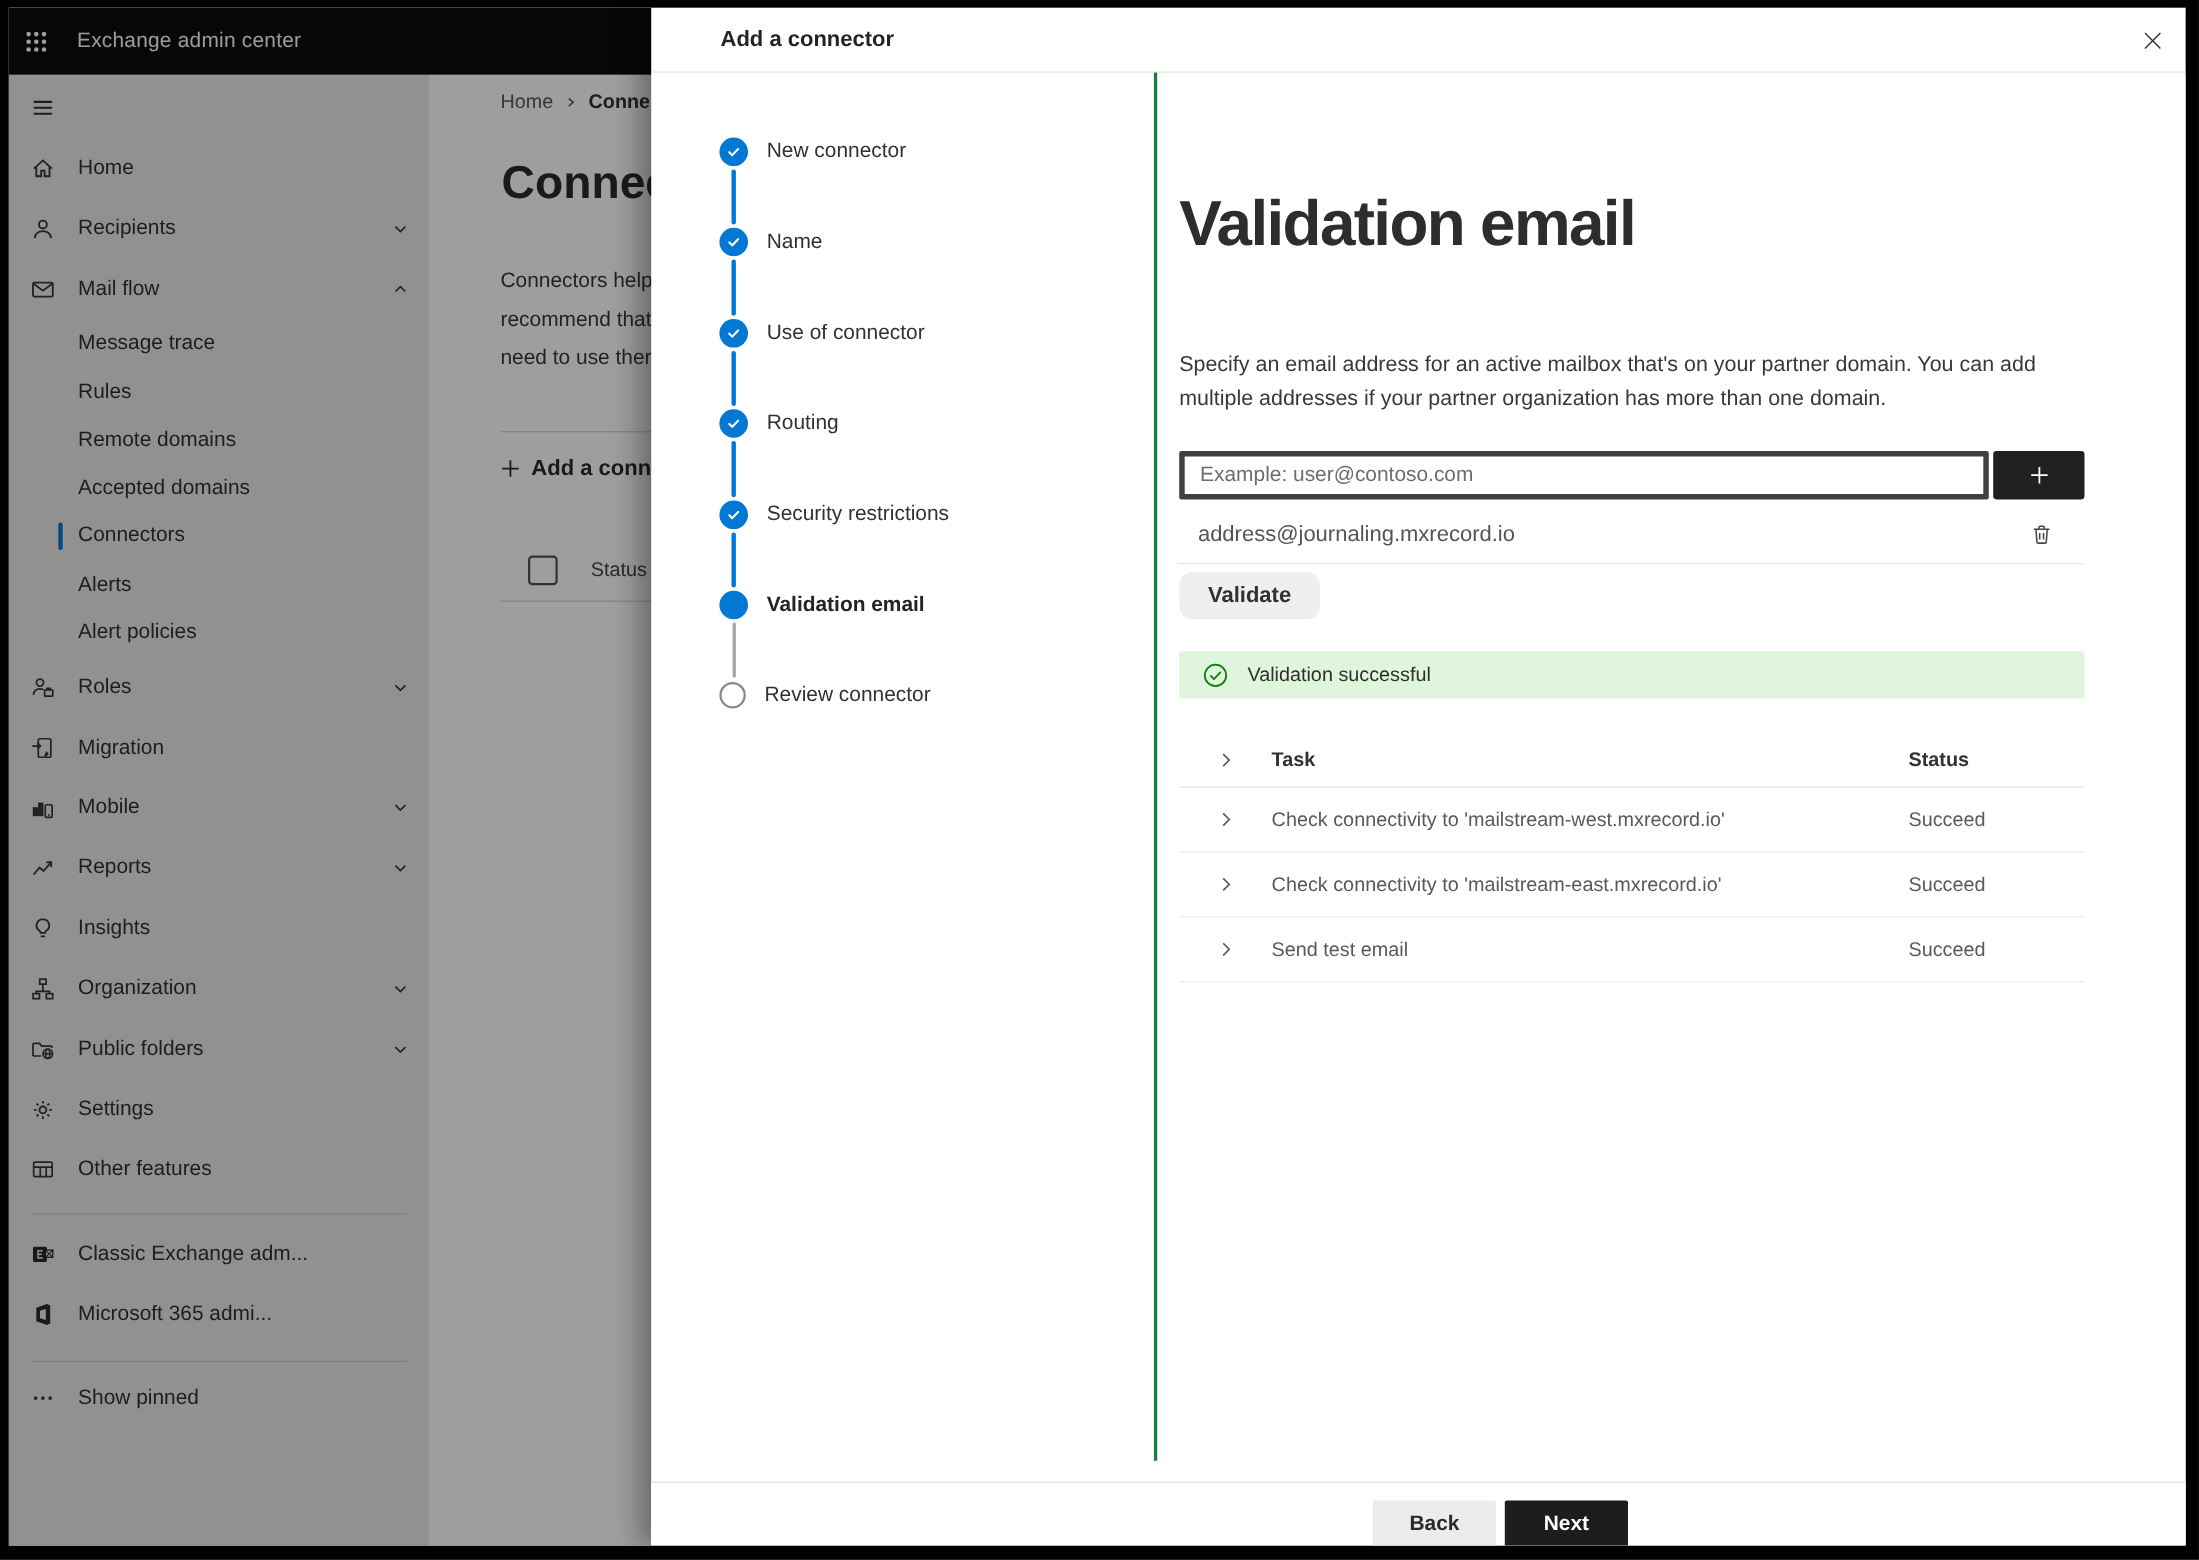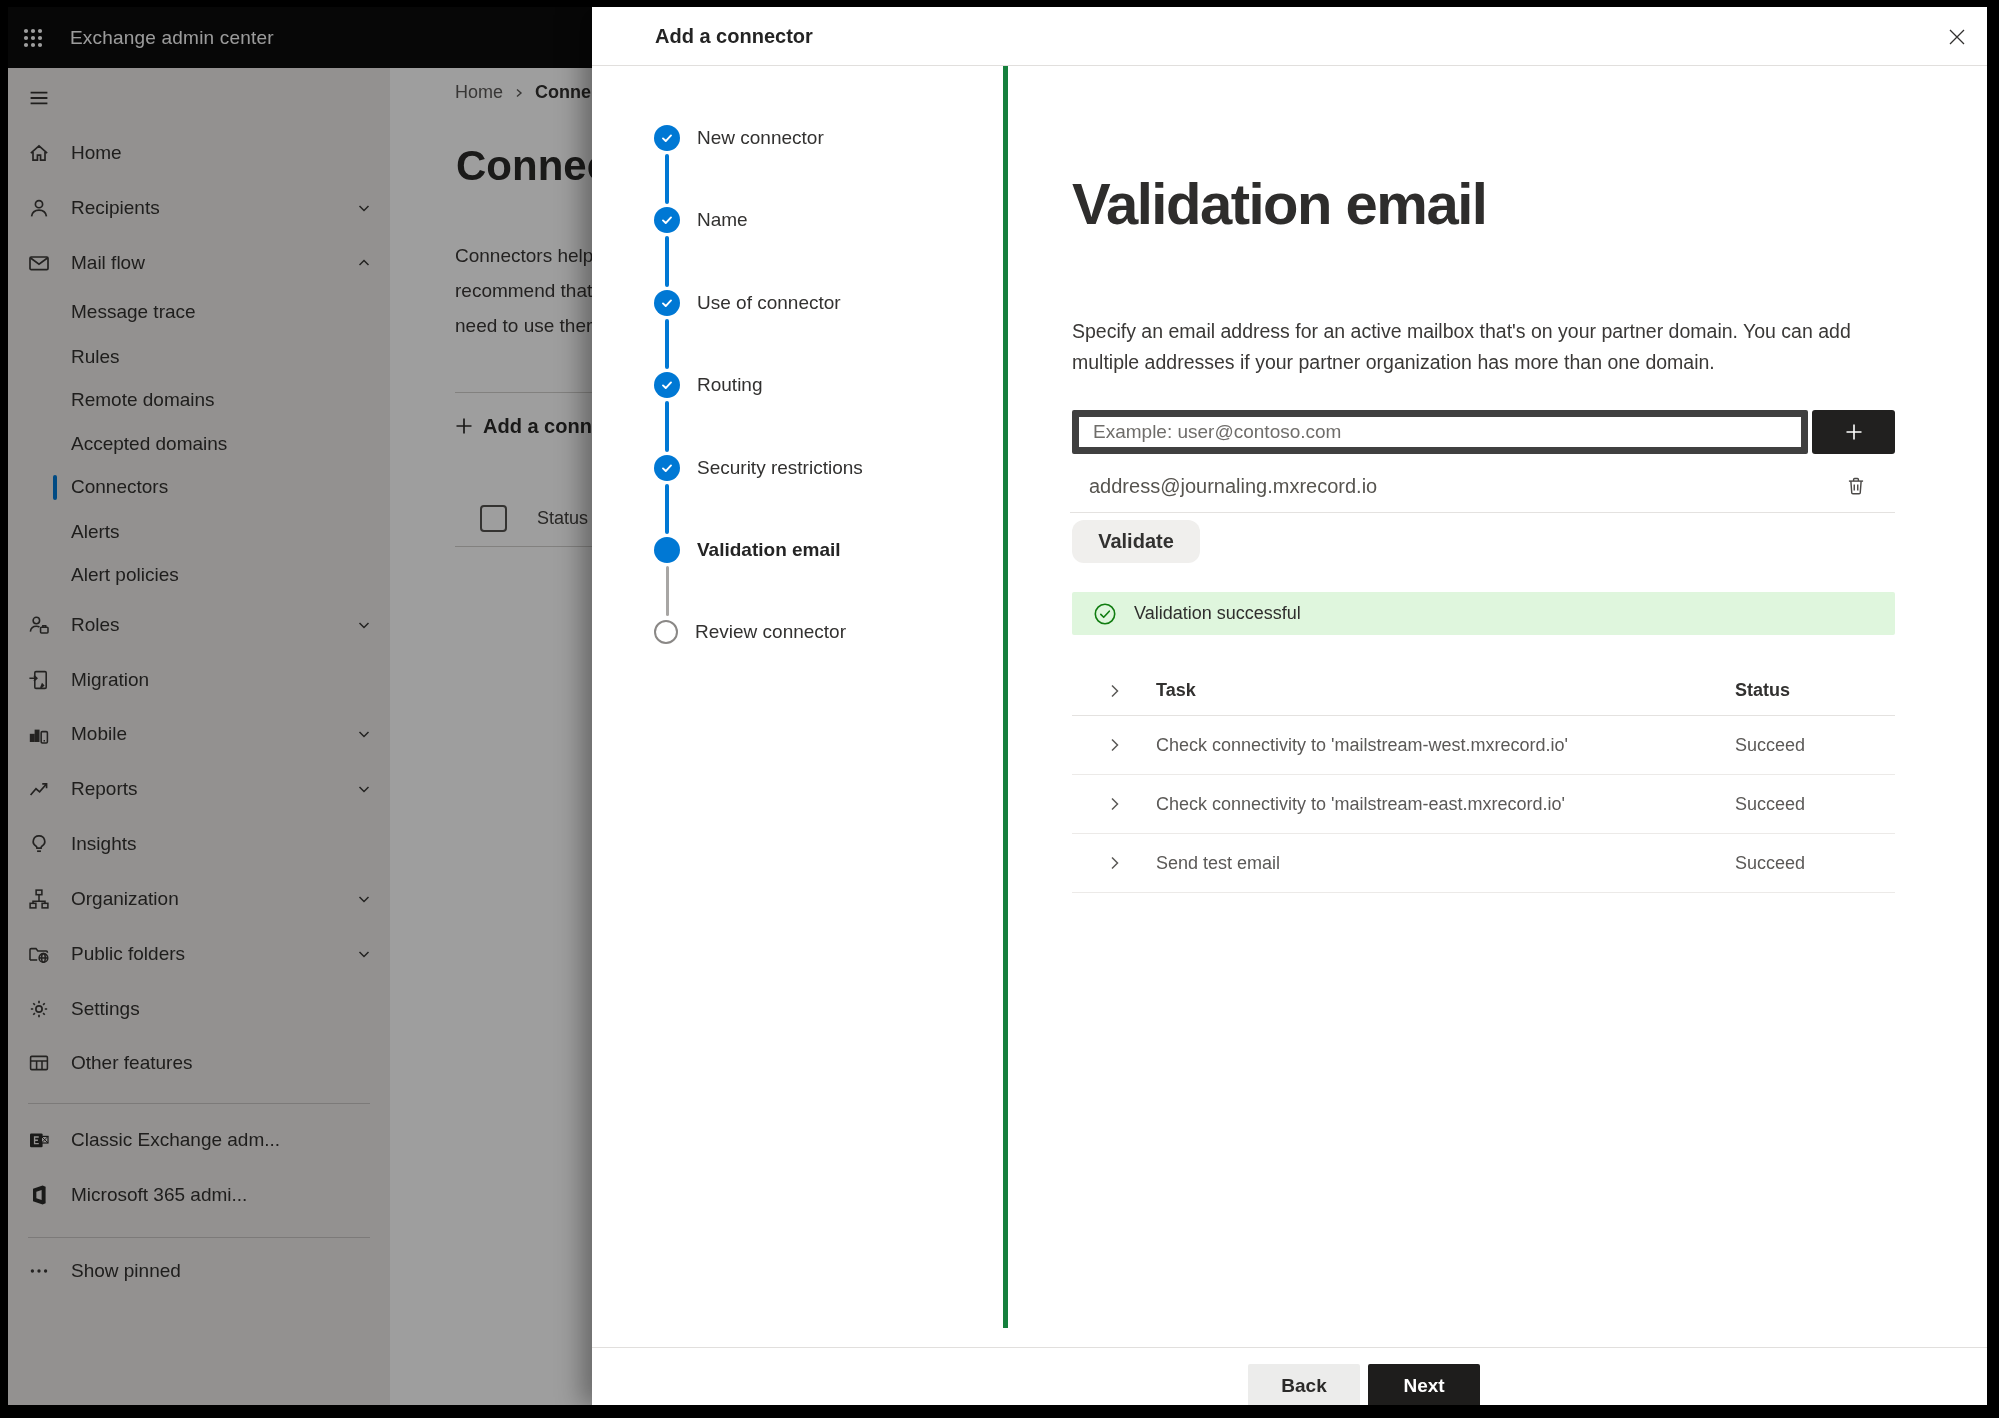--- a/index.html
+++ b/index.html
@@ -40,35 +40,35 @@
   
   .overlay { position:absolute; inset:0; background:rgba(0,0,0,.38); z-index:5; }
 
   
   .dialog { position:absolute; left:584px; top:0; width:1395px; height:1398px; background:#fff; z-index:10; box-shadow:-10px 0 24px rgba(0,0,0,.35); }
   .dlg-header { position:absolute; left:0; top:0; right:0; height:59px; border-bottom:1px solid #e1dfdd; }
   .dlg-title { position:absolute; left:63px; top:0; line-height:59px; font-size:20px; font-weight:700; color:#242424; }
   .dlg-close { position:absolute; right:17px; top:17px; width:26px; height:26px; display:flex; align-items:center; justify-content:center; cursor:pointer; background:none; border:none; }
 
   .dlg-body { position:absolute; top:59px; left:0; right:0; bottom:77px; }
-  .steps { position:absolute; left:0; top:0; bottom:0; width:416px; border-right:5px solid #15803d; }
+  .steps { position:absolute; left:0; top:0; bottom:0; width:460px; border-right:3px solid #15803d; }
   .step { position:absolute; left:62px; height:44px; display:flex; align-items:center; gap:17px; }
   .step-circle { width:26px; height:26px; border-radius:50%; flex:0 0 auto; display:flex; align-items:center; justify-content:center; }
   .step-circle.done, .step-circle.current { background:#0078d4; }
   .step-circle.todo { background:#fff; border:2px solid #8a8886; width:24px; height:24px; }
   .step-label { font-size:19px; color:#323130; white-space:nowrap; }
   .step-label.current { font-weight:700; color:#242424; }
   .step-line { position:absolute; left:73px; width:4px; background:#0078d4; border-radius:2px; }
   .step-line.gray { background:#a8a6a4; width:3px; left:74px; }
 
   .inner { position:absolute; left:480px; top:0; width:823px; bottom:0; }
   .v-h1 { position:absolute; left:0; top:104px; font-size:58px; font-weight:700; letter-spacing:-1.5px; color:#2e2d2c; white-space:nowrap; }
   .v-desc { position:absolute; left:0; top:250px; width:800px; font-size:19.5px; line-height:31px; color:#3a3836; }
   .email-row { position:absolute; left:0; top:344px; width:823px; height:44px; display:flex; gap:4px; }
-  .email-input { flex:1; height:44px; border:7px solid #404040; border-radius:2px; padding:0 14px; font-size:19px; font-family:"Liberation Sans", sans-serif; color:#323130; outline:none; }
+  .email-input { flex:1; height:44px; border:5px solid #404040; border-radius:2px; padding:0 14px; font-size:19px; font-family:"Liberation Sans", sans-serif; color:#323130; outline:none; }
   .email-input::placeholder { color:#6f6d6a; }
   .plus-btn { width:83px; height:44px; background:#21201f; border:none; border-radius:3px; display:flex; align-items:center; justify-content:center; cursor:pointer; }
   .addr-row { position:absolute; left:0; top:402px; width:823px; height:36px; display:flex; align-items:center; }
   .addr-text { margin-left:17px; font-size:20px; color:#56544f; }
   .trash-btn { position:absolute; right:25px; top:4px; width:28px; height:28px; background:none; border:none; display:flex; align-items:center; justify-content:center; cursor:pointer; }
   .inner-div { position:absolute; left:-2px; width:825px; height:1px; background:#e4e2e0; }
   .validate-btn { position:absolute; left:0; top:454px; width:128px; height:43px; background:#f0efed; border:none; border-radius:12px; font-size:20px; font-weight:600; color:#323130; font-family:"Liberation Sans", sans-serif; cursor:pointer; }
   .banner { position:absolute; left:0; top:526px; width:823px; height:43px; background:#dff6dd; border-radius:2px; display:flex; align-items:center; }
   .banner-icon { margin-left:20px; width:26px; height:26px; flex:0 0 auto; }
   .banner-text { margin-left:16px; font-size:18px; color:#2f2e2d; }

